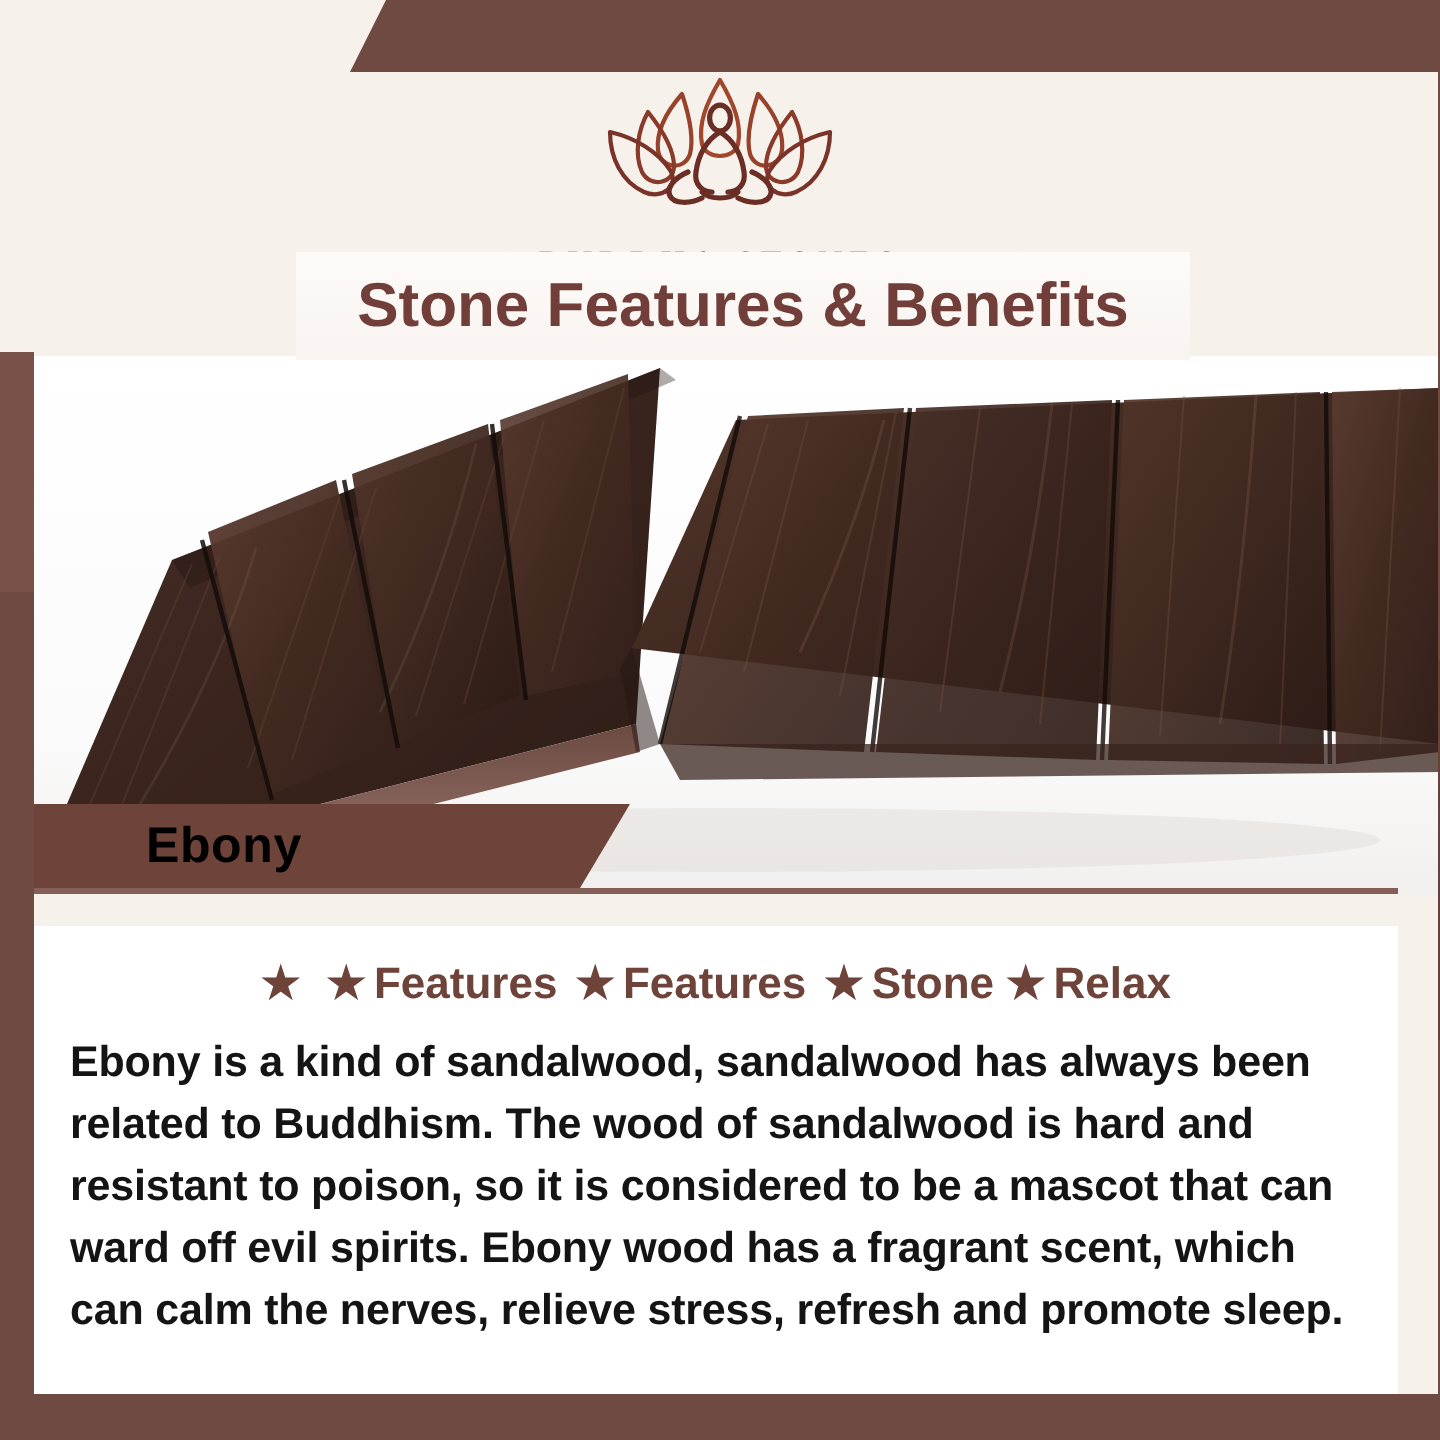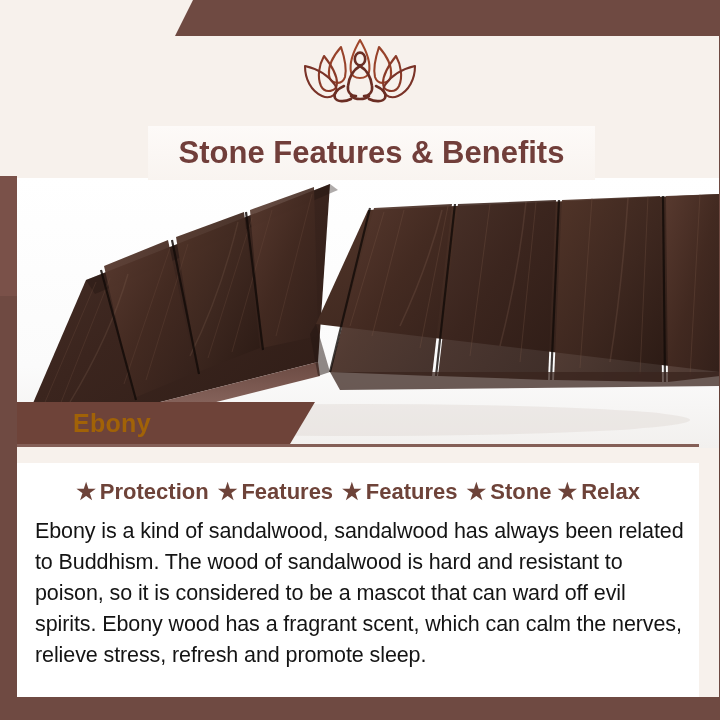--- a/index.html
+++ b/index.html
@@ -76,21 +76,21 @@
   
   .ebony-band{
     position:absolute;left:17px;top:402px;width:298px;height:42px;
     background:#6e4339;
     clip-path:polygon(0 0,298px 0,273px 42px,0 42px);
     z-index:5;
   }
   .ebony-text{
     position:absolute;left:73px;top:404px;height:38px;
     display:flex;align-items:center;
-    font-size:25px;font-weight:bold;color:#a16207;letter-spacing:.3px;
+    font-size:25px;font-weight:bold;color:#000000;letter-spacing:.3px;
     z-index:6;
   }
 
   
   .panel{
     position:absolute;left:17px;top:444px;width:682px;height:253px;
     background:#ffffff;z-index:3;
   }
   .panel-topline{
     position:absolute;left:17px;top:444px;width:682px;height:3px;
@@ -111,21 +111,21 @@
     font-size:22px;font-weight:bold;color:#6e4339;white-space:nowrap;
   }
   .benefit .star{font-size:22px;line-height:1;margin-right:4px;color:#6e4339;}
   .benefit .blabel{line-height:1;}
   .benefit.b0,.benefit.b1,.benefit.b2{margin-right:9px;}
   .benefit.b3{margin-right:6px;}
 
   .body-text{
     position:absolute;left:35px;top:516px;width:655px;
     font-size:21.5px;line-height:31px;color:#141414;
-    font-weight:400;letter-spacing:-0.1px;z-index:6;
+    font-weight:700;letter-spacing:-0.1px;z-index:6;
     text-align:left;
   }
 </style>
 </head>
 <body>
 
 <div class="canvas">
 
   <div class="photo">
     <svg viewBox="0 0 720 272" xmlns="http://www.w3.org/2000/svg">
@@ -262,21 +262,20 @@
   <div class="ebony-band"></div>
   <div class="ebony-text">Ebony</div>
 
   <div class="panel"></div>
   <div class="panel-tint"></div>
   <div class="panel-topline"></div>
 
   <div class="benefits">
     <span class="benefit b0">
       <span class="star">★</span>
-      <span class="blabel">Protection</span>
     </span>
     <span class="benefit b1">
       <span class="star">★</span>
       <span class="blabel">Features</span>
     </span>
     <span class="benefit b2">
       <span class="star">★</span>
       <span class="blabel">Features</span>
     </span>
     <span class="benefit b3">

